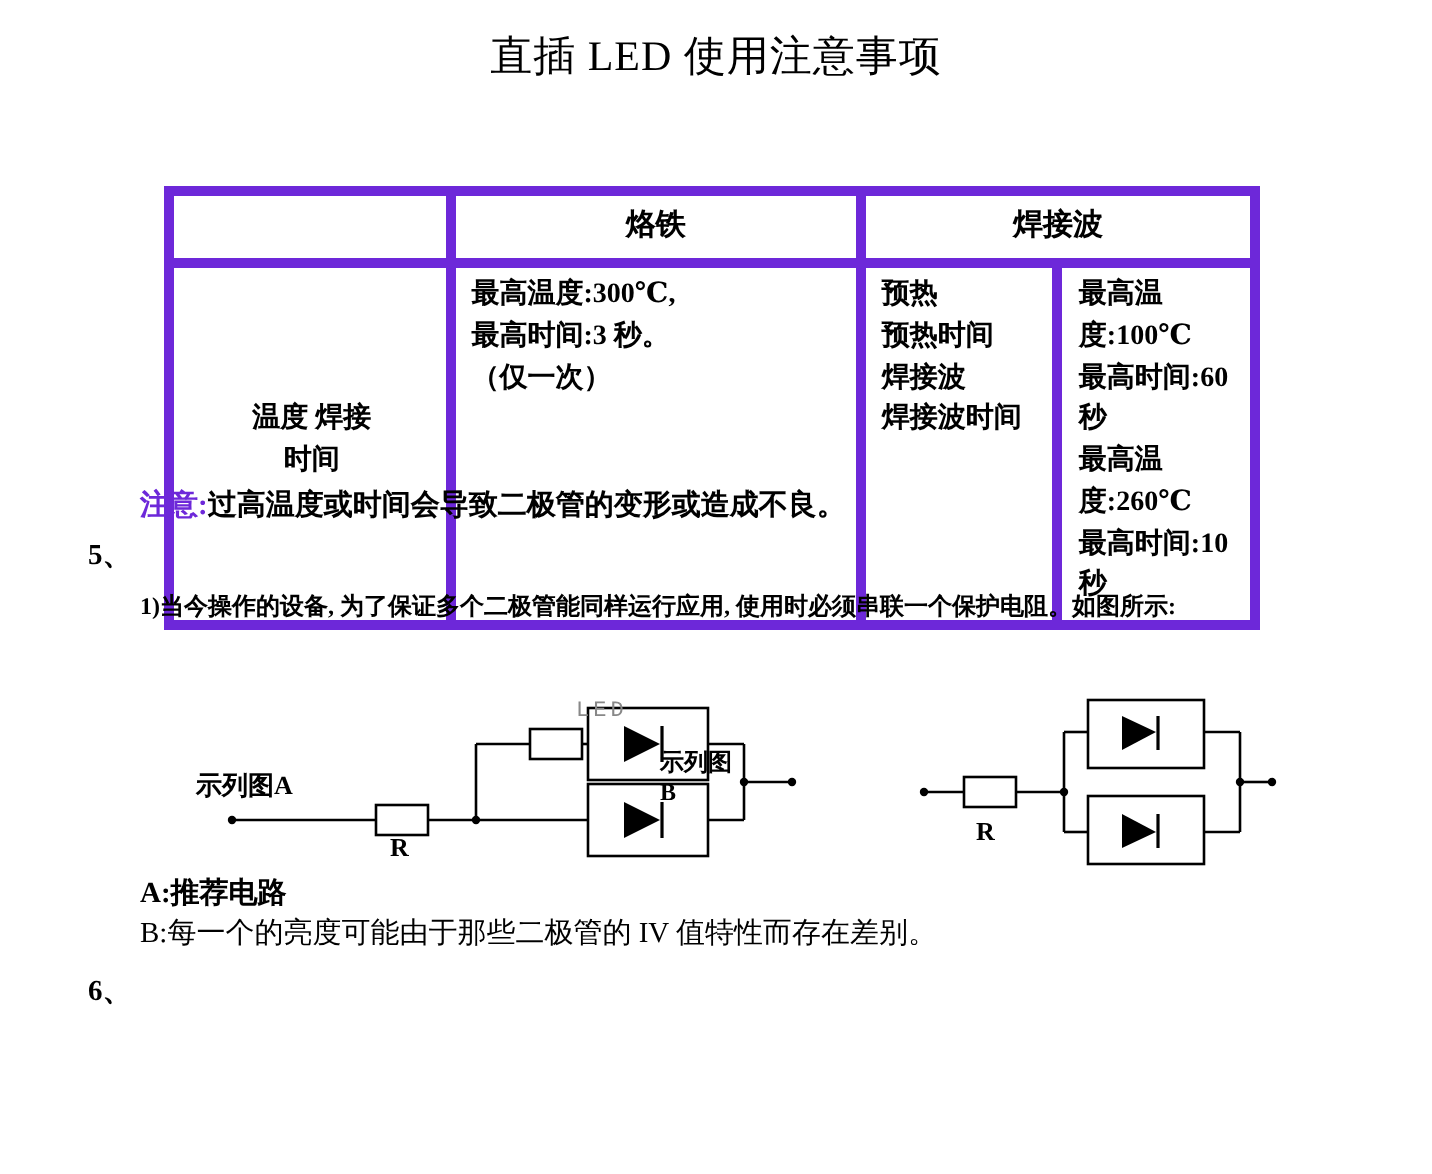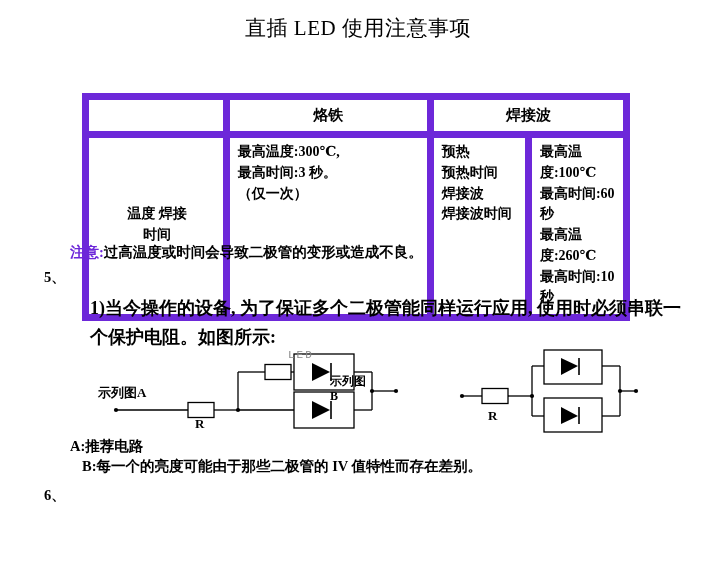--- a/index.html
+++ b/index.html
@@ -40,21 +40,21 @@
   
   table.cond {
     position: absolute;
     left: 82px;
     top: 93px;
     width: 548px;
     border-collapse: collapse;
     table-layout: fixed;
   }
   table.cond td {
-    border: 7px solid #6d28d9;
+    border: 5px solid #6d28d9;
     font-size: 14px;
     font-weight: bold;
     vertical-align: top;
     padding: 4px 6px 6px 8px;
     line-height: 1.48;
   }
   table.cond td.hdr {
     text-align: center;
     font-size: 15px;
     padding: 4px 0 5px 0;
@@ -91,24 +91,23 @@
     left: 70px;
     top: 268px;
     font-size: 14.5px;
     font-weight: bold;
   }
   .para1 {
     position: absolute;
     left: 70px;
     top: 294px;
     width: 600px;
-    font-size: 18px;
+    font-size: 12px;
     font-weight: bold;
     line-height: 1.62;
-    margin-left: 20px;
   }
   
   .circuits {
     position: absolute;
     left: 80px;
     top: 332px;
     width: 580px;
     height: 92px;
     margin-top: 16px;
   }
@@ -130,24 +129,24 @@
   }
   .txt-a {
     position: absolute;
     left: 70px;
     top: 437px;
     font-size: 14.5px;
     font-weight: bold;
   }
   .txt-b {
     position: absolute;
-    left: 82px;
+    left: 70px;
     top: 457px;
     font-size: 14.5px;
-    font-weight: bold;
+    font-weight: normal;
   }
   .num6 {
     position: absolute;
     left: 44px;
     top: 486px;
     font-size: 14.5px;
     font-weight: bold;
   }
   .para6 {
     position: absolute;

